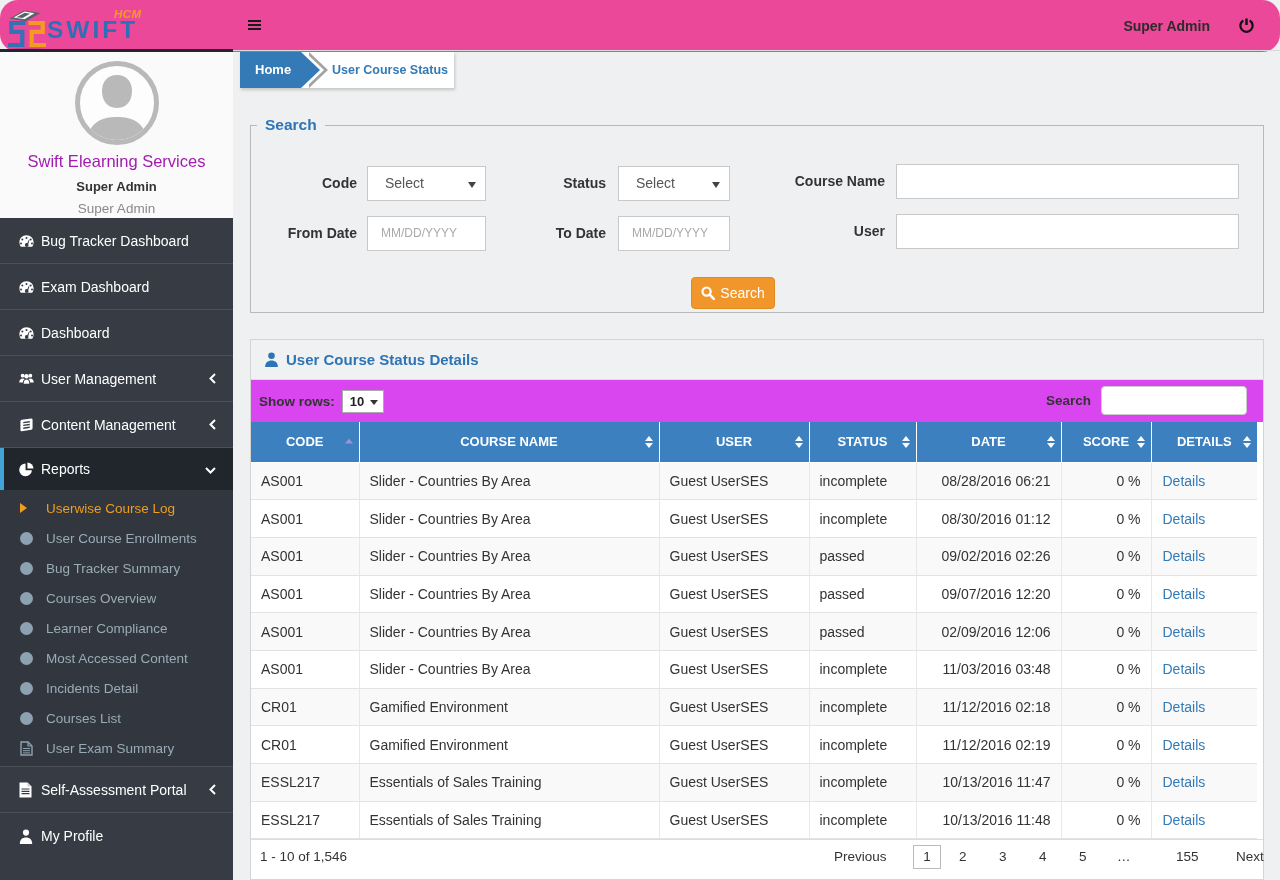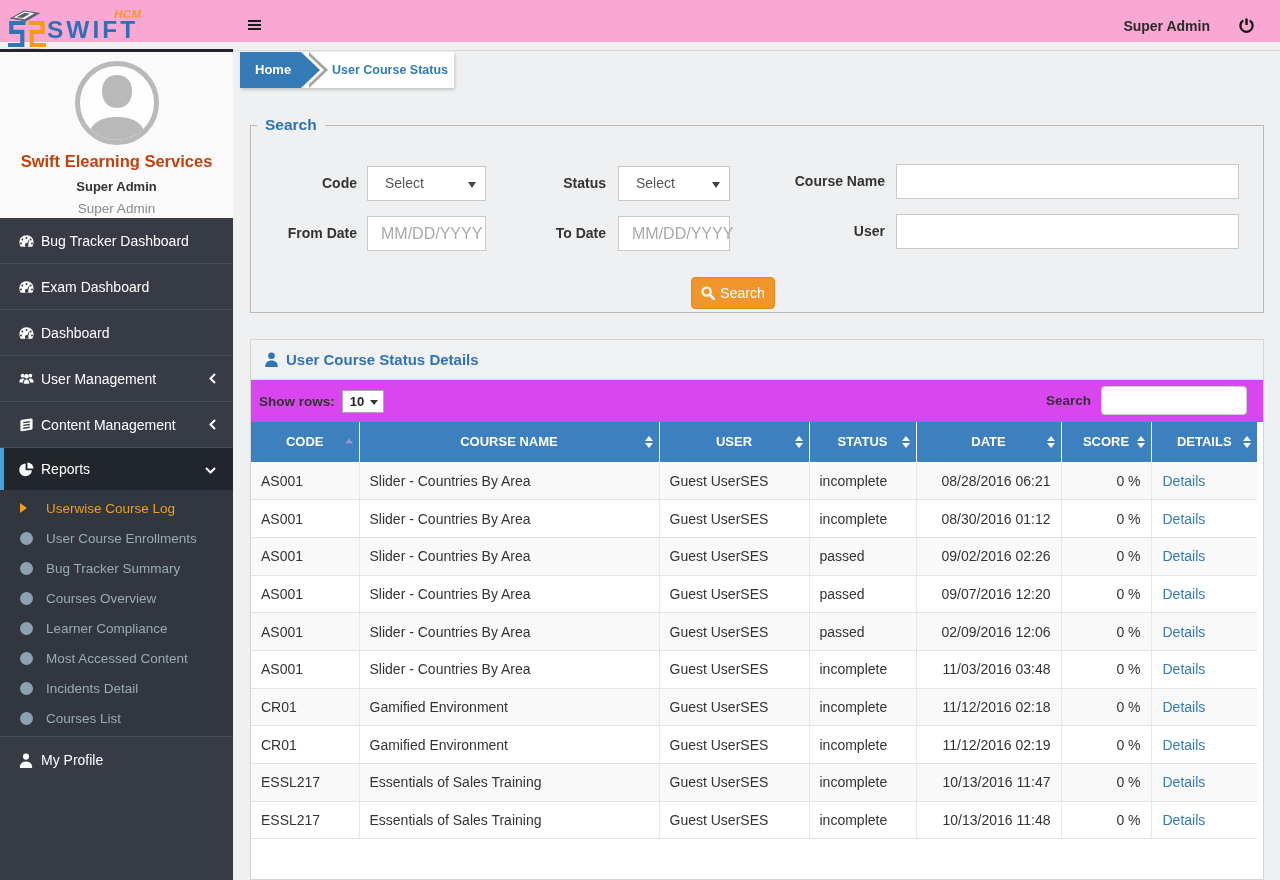--- a/index.html
+++ b/index.html
@@ -1,28 +1,28 @@
 <!DOCTYPE html>
 <html><head>
 <meta charset="utf-8">
 <style>
 * { margin:0; padding:0; box-sizing:border-box; }
 html,body { width:1280px; height:880px; overflow:hidden; font-family:"Liberation Sans", sans-serif; background:#eef0f1; }
 
-.topbar { position:absolute; left:0; top:0; width:1280px; height:42px; background:#f9a8d4; z-index:30; }
+.topbar { position:absolute; left:0; top:0; width:1280px; height:52px; background:#ec4899; z-index:30;border-radius:18px; }
 .tb-dark { position:absolute; left:0; top:49px; width:233px; height:3px; background:#23242e; }
 .tb-light { position:absolute; left:233px; top:50px; width:1047px; height:1px; background:#d9d9d9; }
 .hamburger { position:absolute; left:248px; top:20px; width:13px; }
 .hamburger span { display:block; height:2px; background:#1a1a1a; margin-bottom:2.2px; }
 .topright { position:absolute; right:26px; top:0; height:52px; display:flex; align-items:center; }
 .suadmin { font-weight:bold; font-size:14px; color:#2b2b2b; margin-right:29px; }
 
 .sidebar { position:absolute; left:0; top:52px; width:233px; height:828px; background:#363b44; z-index:20; }
 .profile { height:166px; background:#fafafa; text-align:center; padding-top:9px; }
-.pname { font-size:16.5px; font-weight:bold; color:#c2410c; margin-top:3px; }
+.pname { font-size:16.5px; font-weight:normal; color:#a21caf; margin-top:3px; }
 .prole { font-size:13px; font-weight:bold; color:#333; margin-top:8px; }
 .prole2 { font-size:13.5px; color:#8a8a8a; margin-top:7px; }
 .nitem { position:relative; height:46px; border-bottom:1px solid #4b5056; color:#fff; font-size:14px; display:flex; align-items:center; padding-left:19px; }
 .nitem .nicon { width:15px; margin-right:7px; flex:none; display:flex; }
 .nitem .chev { position:absolute; right:17px; top:50%; transform:translateY(-50%); }
 .nitem.active { height:42px; background:#20262b; border-left:4px solid #41a5d8; padding-left:15px; border-bottom:none; }
 .submenu { background:#31363f; padding:3px 0 3px 0; border-bottom:1px solid #4b5056; }
 .sitem { position:relative; height:30px; display:flex; align-items:center; padding-left:20px; font-size:13.5px; color:#9aabb5; }
 .sitem .sbullet { width:13px; height:13px; border-radius:50%; background:#8da2b0; margin-right:13px; flex:none; }
 .sitem.on { color:#ef9e1e; }
@@ -36,21 +36,21 @@
 .tri.gray { left:69px; border-left:19px solid #a3a3a3; z-index:1; }
 .tri.white { left:65px; border-left:19px solid #fff; z-index:2; }
 .tri.blue { left:61px; border-left:19px solid #337ab7; z-index:3; }
 .cpage { position:absolute; left:92px; top:0; line-height:36px; color:#337ab7; font-weight:bold; font-size:12.5px; white-space:nowrap; }
 
 .search { position:absolute; left:17px; top:73px; width:1014px; height:188px; border:1px solid #b9b9b9; }
 .search .legend { position:absolute; top:-10px; left:6px; background:#eef0f1; padding:0 8px; color:#2e74b5; font-weight:bold; font-size:15.5px; }
 .flabel { position:absolute; font-weight:bold; font-size:14px; color:#333; text-align:right; height:35px; line-height:35px; }
 .fsel { position:absolute; border:1px solid #c9c9c9; background:#fff; height:35px; font-size:14px; color:#555; line-height:33px; padding-left:17px; }
 .fsel .car { position:absolute; right:9px; top:15px; width:0; height:0; border-left:4.5px solid transparent; border-right:4.5px solid transparent; border-top:6px solid #444; }
-.finput { position:absolute; border:1px solid #c9c9c9; background:#fff; height:35px; font-size:16px; color:#a9a9a9; line-height:33px; padding-left:13px; }
+.finput { position:absolute; border:1px solid #c9c9c9; background:#fff; height:35px; font-size:12px; color:#a9a9a9; line-height:33px; padding-left:13px; }
 .sbtn { position:absolute; left:440px; top:151px; width:84px; height:32px; background:#f0962b; border:1px solid #e18a20; border-radius:4px; color:#fff; font-size:14px; display:flex; align-items:center; justify-content:center; }
 
 .panel { position:absolute; left:17px; top:287px; width:1014px; height:541px; background:#fff; border:1px solid #d4d4d4; }
 .phead { height:40px; background:#f0f1f2; border-bottom:1px solid #ddd; display:flex; align-items:center; padding-left:13px; color:#2e74b5; font-weight:bold; font-size:15px; }
 .ptool { height:42px; background:#d946ef; position:relative; }
 .showrows { position:absolute; left:8px; top:10px; font-size:13.5px; font-weight:bold; color:#333; display:flex; align-items:center; }
 .rowsel { margin-left:7px; width:42px; height:23px; border:1px solid #aaa; background:#fff; font-weight:bold; font-size:13px; color:#222; position:relative; line-height:21px; padding-left:7px; }
 .rowsel .car { position:absolute; right:5px; top:9px; width:0; height:0; border-left:4px solid transparent; border-right:4px solid transparent; border-top:5px solid #333; }
 .tsearch { position:absolute; right:16px; top:6px; display:flex; align-items:center; }
 .tsearch .lab { font-size:13.5px; font-weight:bold; color:#333; margin-right:10px; }
@@ -171,21 +171,37 @@
           </svg></span></div>
     <div class="submenu">
       <div class="sitem on"><span class="caret-r"></span>Userwise Course Log</div>
       <div class="sitem"><span class="sbullet"></span>User Course Enrollments</div>
       <div class="sitem"><span class="sbullet"></span>Bug Tracker Summary</div>
       <div class="sitem"><span class="sbullet"></span>Courses Overview</div>
       <div class="sitem"><span class="sbullet"></span>Learner Compliance</div>
       <div class="sitem"><span class="sbullet"></span>Most Accessed Content</div>
       <div class="sitem"><span class="sbullet"></span>Incidents Detail</div>
       <div class="sitem"><span class="sbullet"></span>Courses List</div>
-    </div>
+      <div class="sitem"><span style="width:13px;height:15px;margin-right:13px;flex:none;">
+        <svg width="13" height="15" viewBox="0 0 13 15">
+              <path d="M1 1 L8 1 L12 5 L12 14 L1 14 Z" fill="none" stroke="#8da2b0" stroke-width="1.4"></path>
+              <path d="M8 1 L8 5 L12 5" fill="none" stroke="#8da2b0" stroke-width="1.2"></path>
+              <path d="M3 7.5 L10 7.5 M3 9.7 L10 9.7 M3 11.9 L10 11.9" stroke="#8da2b0" stroke-width="1"></path>
+            </svg>
+      </span>User Exam Summary</div>
+    </div>
+    <div class="nitem"><span class="nicon">
+      <svg width="13" height="16" viewBox="0 0 13 16">
+            <path d="M0.5 0.5 L8.5 0.5 L12.5 4.5 L12.5 15.5 L0.5 15.5 Z" fill="#fff"></path>
+            <path d="M8.5 0.5 L8.5 4.5 L12.5 4.5 Z" fill="#c9ced3"></path>
+            <path d="M2.5 7 L10.5 7 M2.5 9.3 L10.5 9.3 M2.5 11.6 L10.5 11.6" stroke="#363b44" stroke-width="1.2"></path>
+          </svg>
+    </span>Self-Assessment Portal<span class="chev"><svg width="7" height="11" viewBox="0 0 7 11">
+            <path d="M6 1 L1.5 5.5 L6 10" stroke="#fff" stroke-width="2" fill="none"></path>
+          </svg></span></div>
     <div class="nitem" style="border-bottom:none;"><span class="nicon">
       <svg width="14" height="15" viewBox="0 0 14 15">
             <g fill="#fff">
               <circle cx="7" cy="3.6" r="3.1"></circle>
               <path d="M0.8 15 C0.8 10.5 3.5 8.5 7 8.5 C10.5 8.5 13.2 10.5 13.2 15 Z"></path>
             </g>
           </svg>
     </span>My Profile</div>
   </div>
 </div>
@@ -368,14 +384,26 @@
             <td>ESSL217</td>
             <td>Essentials of Sales Training</td>
             <td>Guest UserSES</td>
             <td>incomplete</td>
             <td class="rt">10/13/2016 11:48</td>
             <td class="rt sc">0 %</td>
             <td><a class="det">Details</a></td>
           </tr>
       </tbody>
     </table>
+    <div class="pfoot">
+      <div class="cnt">1 - 10 of 1,546</div>
+      <span style="left:583px;">Previous</span>
+      <span class="pg1" style="left:662px; top:5px; width:28px; height:24px; line-height:22px;">1</span>
+      <span style="left:708px;">2</span>
+      <span style="left:748px;">3</span>
+      <span style="left:788px;">4</span>
+      <span style="left:828px;">5</span>
+      <span style="left:866px;">…</span>
+      <span style="left:925px;">155</span>
+      <span style="left:985px;">Next</span>
+    </div>
   </div>
 </div>
 
 </body></html>

